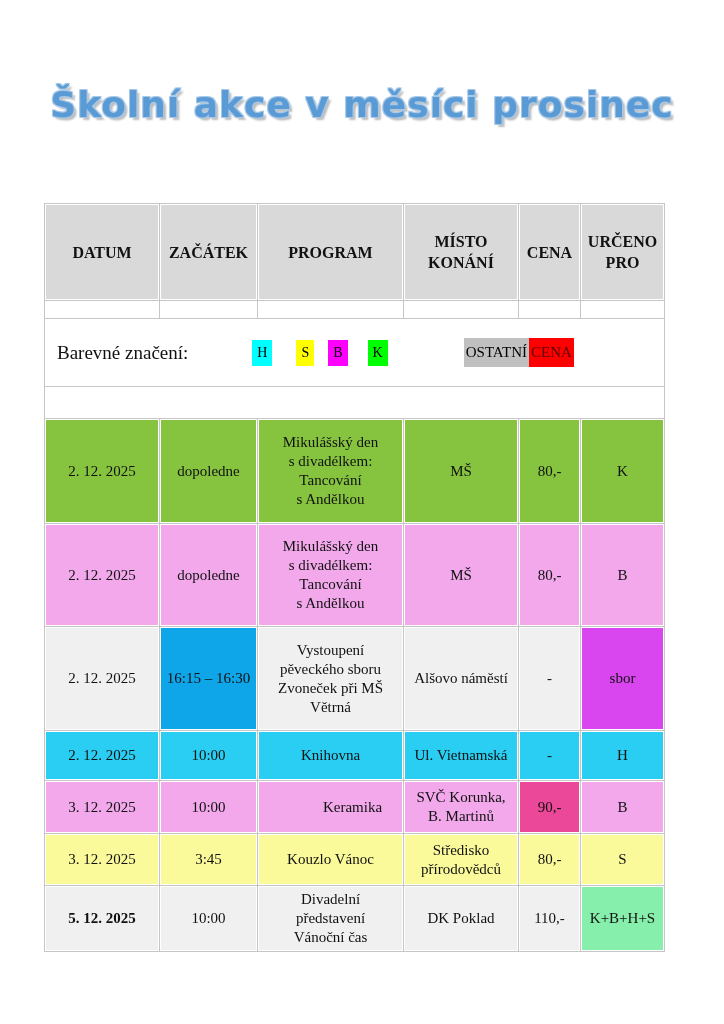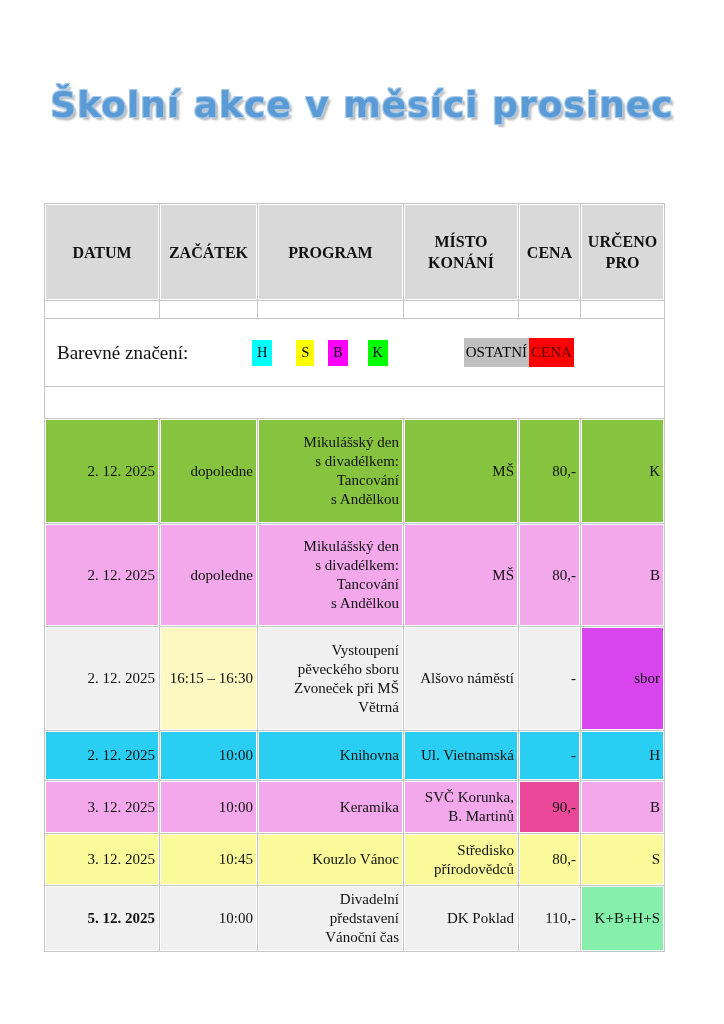--- a/index.html
+++ b/index.html
@@ -52,21 +52,20 @@
   }
   th {
     font-weight:bold;
     font-size:16px;
     line-height:21px;
     font-family:"Liberation Serif","DejaVu Serif",serif;
   }
   td {
     font-size:15px;
     line-height:19px;
-    text-align:right;
   }
   tr[data-row-bg] th, tr[data-row-bg] td {
     box-shadow: inset 0 0 0 1px #ffffff;
   }
 
   tr.h-header  { height:97px; }
   tr.h-spacer1 { height:18px; }
   tr.h-legend  { height:50px; }
   tr.h-spacer2 { height:32px; }
   tr.r0 { height:105px; }
@@ -180,21 +179,21 @@
     <td style="background: rgb(242, 168, 235);">Mikulášský den
 s divadélkem:
 Tancování
 s Andělkou</td>
     <td style="background: rgb(242, 168, 235);">MŠ</td>
     <td style="background: rgb(242, 168, 235);">80,-</td>
     <td style="background: rgb(242, 168, 235);">B</td>
   </tr>
   <tr class="r2" data-row-bg="rows.2.bg">
     <td style="background: rgb(240, 240, 240);">2. 12. 2025</td>
-    <td style="background: #fef9c3;">16:15 – 16:30</td>
+    <td style="background: #0ea5e9;">16:15 – 16:30</td>
     <td style="background: rgb(240, 240, 240);">Vystoupení
 pěveckého sboru
 Zvoneček při MŠ
 Větrná</td>
     <td style="background: rgb(240, 240, 240);">Alšovo náměstí</td>
     <td style="background: rgb(240, 240, 240);">-</td>
     <td style="background: #d946ef;">sbor</td>
   </tr>
   <tr class="r3" data-row-bg="rows.3.bg">
     <td style="background: rgb(41, 206, 242);">2. 12. 2025</td>
@@ -208,21 +207,21 @@
     <td style="background: rgb(242, 168, 235);">3. 12. 2025</td>
     <td style="background: rgb(242, 168, 235);">10:00</td>
     <td style="background: rgb(242, 168, 235); padding-left: 48px;">Keramika</td>
     <td style="background: rgb(242, 168, 235); margin-top: 28px;">SVČ Korunka,
 B. Martinů</td>
     <td style="background: #ec4899;">90,-</td>
     <td style="background: rgb(242, 168, 235);">B</td>
   </tr>
   <tr class="r5" data-row-bg="rows.5.bg">
     <td style="background: rgb(250, 250, 155);">3. 12. 2025</td>
-    <td style="background: rgb(250, 250, 155);">10:45</td>
+    <td style="background: rgb(250, 250, 155);">3:45</td>
     <td style="background: rgb(250, 250, 155);">Kouzlo Vánoc</td>
     <td style="background: rgb(250, 250, 155);">Středisko
 přírodovědců</td>
     <td style="background: rgb(250, 250, 155);">80,-</td>
     <td style="background: rgb(250, 250, 155);">S</td>
   </tr>
   <tr class="r6" data-row-bg="rows.6.bg">
     <td style="background: rgb(240, 240, 240); font-weight: bold;">5. 12. 2025</td>
     <td style="background: rgb(240, 240, 240);">10:00</td>
     <td style="background: rgb(240, 240, 240);">Divadelní

